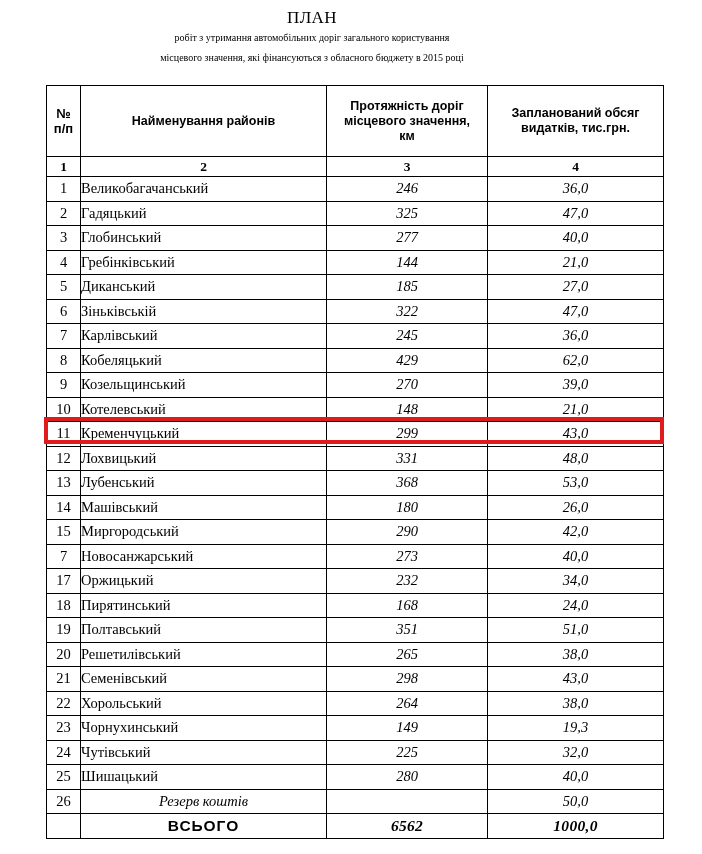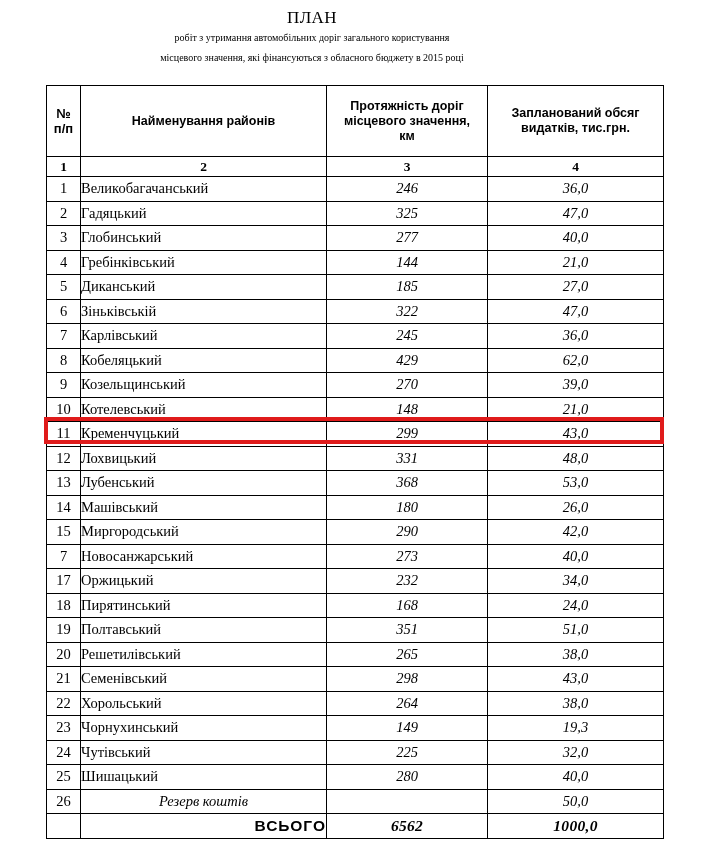--- a/index.html
+++ b/index.html
@@ -114,21 +114,21 @@
     text-align: center;
   }
   tr.total td {
     font-weight: bold;
     font-size: 15.5px;
     height: 25px;
     line-height: 25px;
     font-family: "Liberation Sans", "DejaVu Sans", sans-serif;
   }
   tr.total td.cell-name {
-    text-align: right;
+    text-align: center;
     padding-left: 0;
     letter-spacing: 1px;
   }
   tr.total td.cell-len,
   tr.total td.cell-sum {
     font-family: "Liberation Serif", "DejaVu Serif", serif;
     letter-spacing: 0.3px;
     margin-left: 22px;
   }
 

